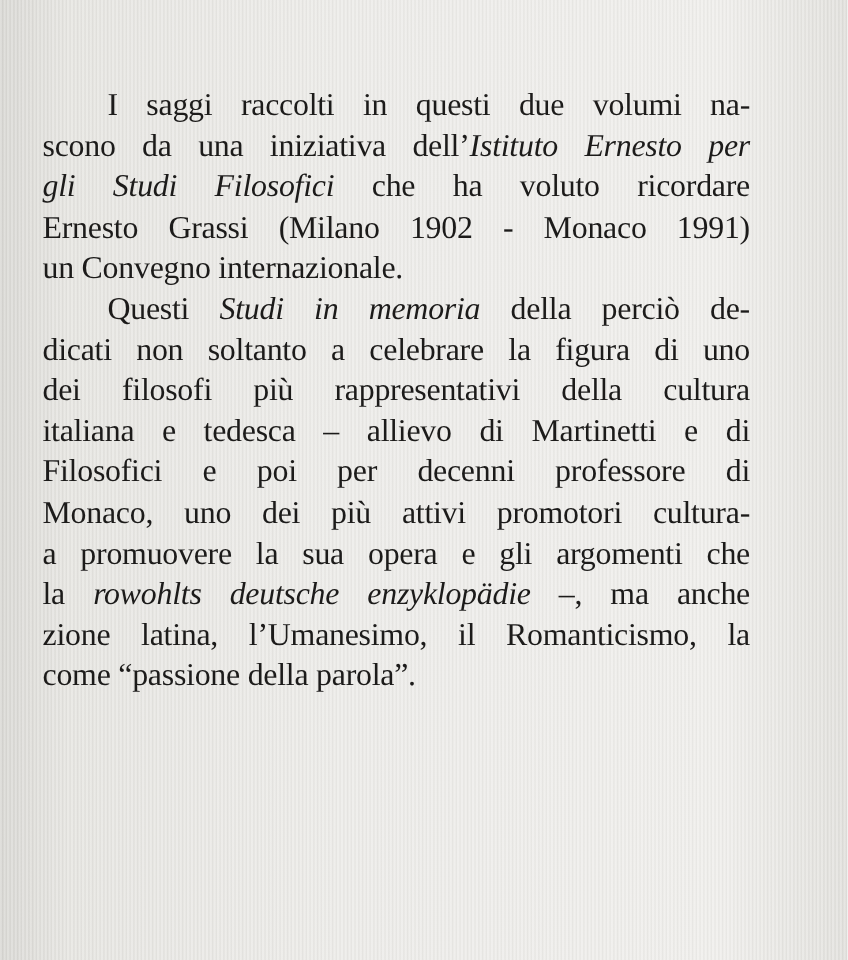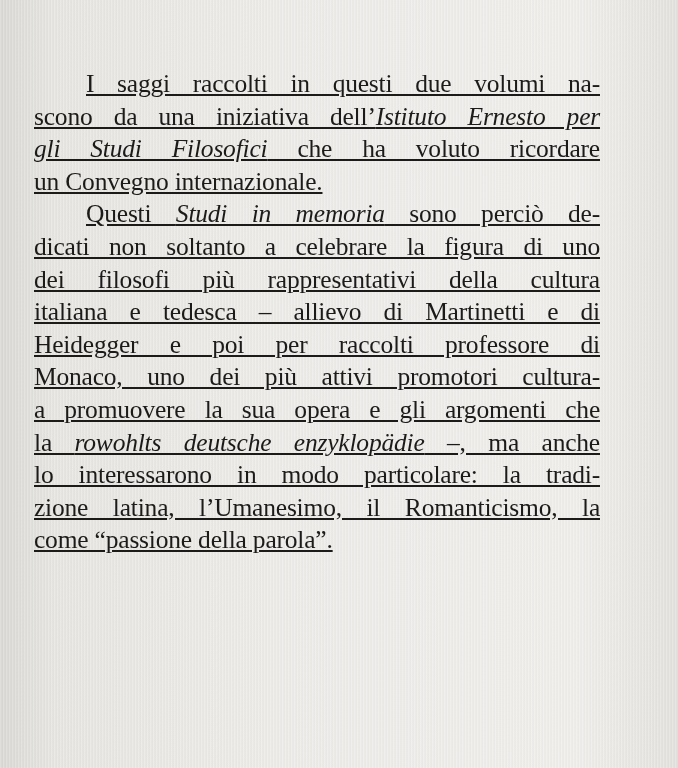--- a/index.html
+++ b/index.html
@@ -12,43 +12,43 @@
       position: absolute; inset: 0;
       background: repeating-linear-gradient(90deg, rgba(255,255,255,0.18) 0px, rgba(255,255,255,0.18) 1px, rgba(0,0,0,0.03) 2px, rgba(0,0,0,0) 3px);
       pointer-events: none;
     }
     .page {
       position: absolute; left: 34px; top: 68px; width: 566px;
       font-family: "Liberation Serif", "DejaVu Serif", serif;
       font-size: 25.5px; line-height: 32.6px; color: #1c1b1a;
       letter-spacing: -0.2px;
     }
-    .line { display: block; white-space: nowrap; text-align: justify; text-align-last: justify; text-decoration: underline; }
+    .line { display: block; white-space: nowrap; text-align: justify; text-align-last: justify; }
     .line.last { text-align-last: left; }
     .line.indent { padding-left: 52px; }
     em { font-style: italic; }
   </style>
 </head>
 <body>
 
 <div class="paper-texture"></div>
 
 <div class="page">
   <div>
     <span class="line indent"><span>I saggi raccolti in questi due volumi na-</span></span>
     <span class="line"><span>scono da una iniziativa dell’</span><em>Istituto Ernesto per</em></span>
     <span class="line"><em>gli Studi Filosofici</em><span> che ha voluto ricordare</span></span>
+    <span class="line"><span>Ernesto Grassi (Milano 1902 - Monaco 1991)</span></span>
     <span class="line last"><span>un Convegno internazionale.</span></span>
   </div>
   <div>
-    <span class="line indent"><span>Questi </span><em>Studi in memoria</em><span> sono perciò de-</span></span>
+    <span class="line indent"><span>Questi </span><em>Studi in memoria</em><span> della perciò de-</span></span>
     <span class="line"><span>dicati non soltanto a celebrare la figura di uno</span></span>
     <span class="line"><span>dei filosofi più rappresentativi della cultura</span></span>
     <span class="line"><span>italiana e tedesca – allievo di Martinetti e di</span></span>
-    <span class="line"><span>Heidegger e poi per raccolti professore di</span></span>
+    <span class="line"><span>Filosofici e poi per decenni professore di</span></span>
     <span class="line"><span>Monaco, uno dei più attivi promotori cultura-</span></span>
     <span class="line"><span>a promuovere la sua opera e gli argomenti che</span></span>
     <span class="line"><span>la </span><em>rowohlts deutsche enzyklopädie</em><span> –, ma anche</span></span>
-    <span class="line"><span>lo interessarono in modo particolare: la tradi-</span></span>
     <span class="line"><span>zione latina, l’Umanesimo, il Romanticismo, la</span></span>
     <span class="line last"><span>come “passione della parola”.</span></span>
   </div>
 </div>
 
 </body></html>

